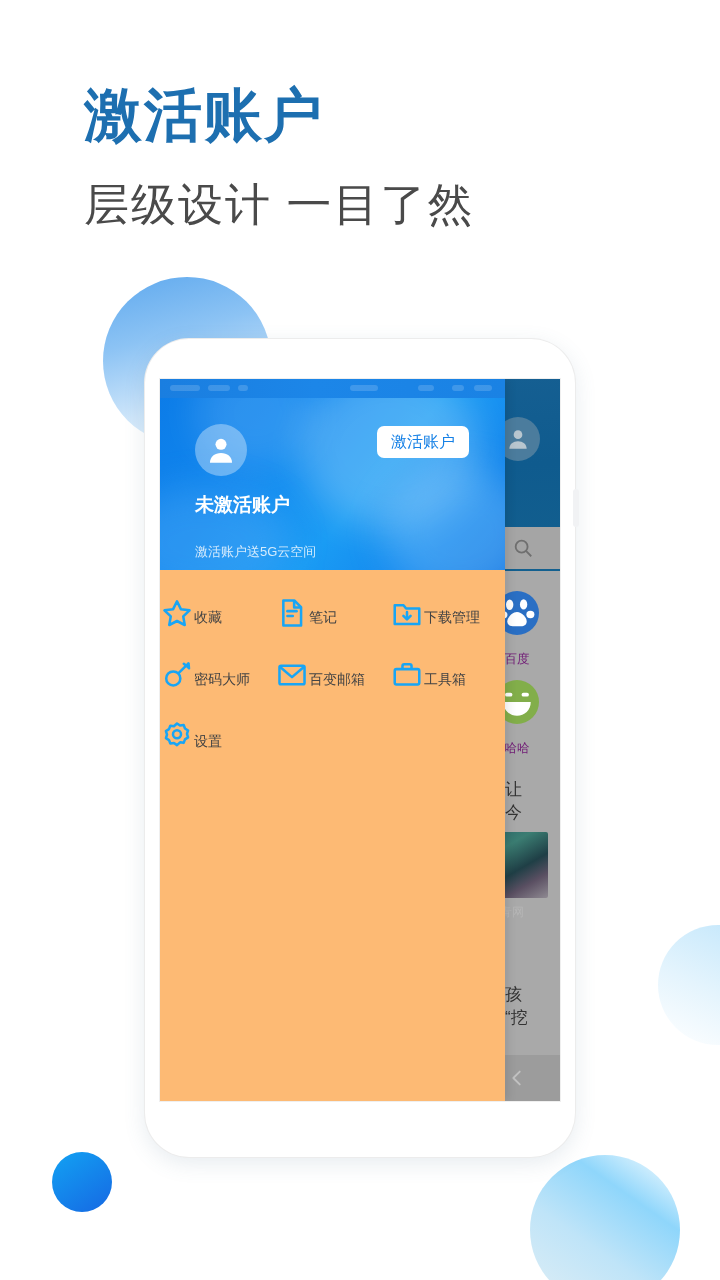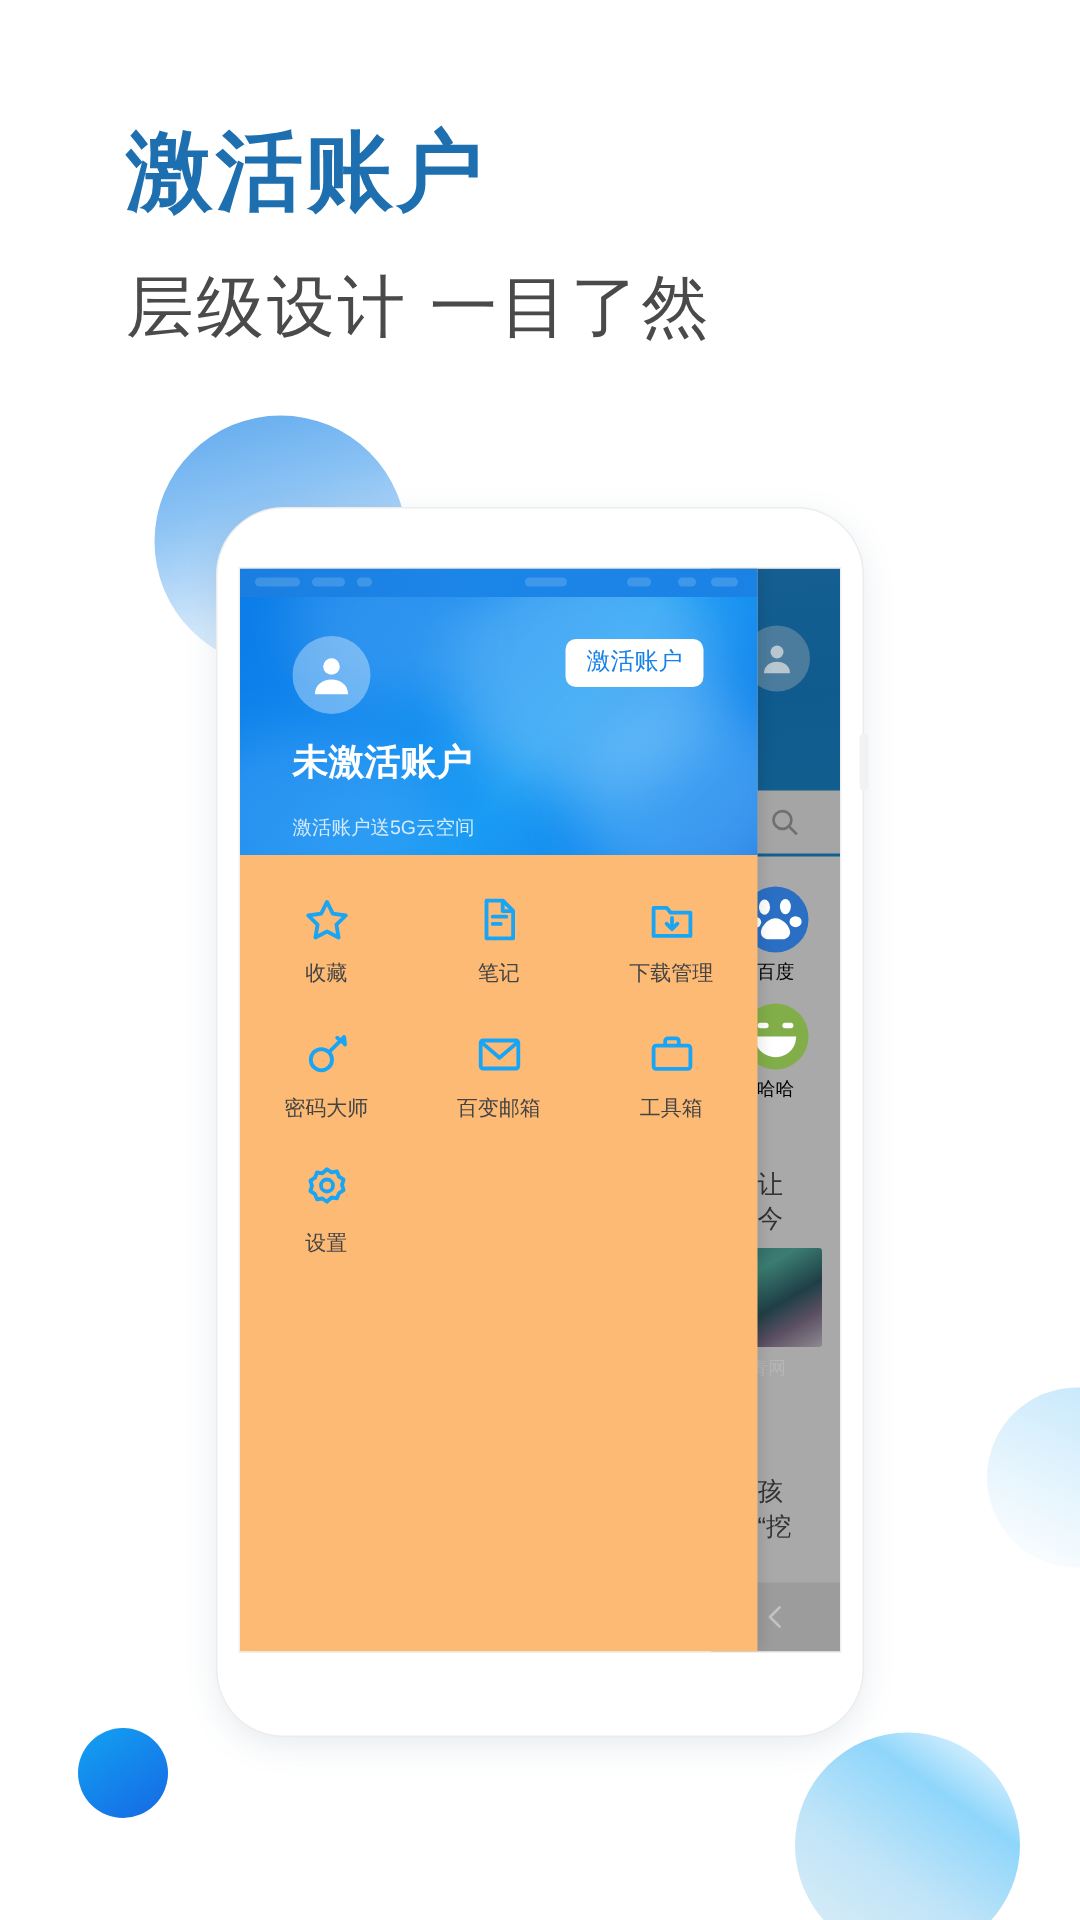--- a/index.html
+++ b/index.html
@@ -82,21 +82,21 @@
   }
   .bg-search svg { width:22px; height:22px; }
   .bg-shortcuts { position:absolute; left:0; top:212px; width:100%; }
   .bg-short { display:flex; flex-direction:column; align-items:center; margin-bottom:12px; }
   .bg-short-circle {
     width:44px; height:44px; border-radius:50%;
     display:flex; align-items:center; justify-content:center;
   }
   .bg-short-circle.baidu { background:#2a6fc4; }
   .bg-short-circle.haha { background:#82ae4a; }
-  .bg-short-label { font-size:12.5px; color:#000000; margin-top:5px; }
+  .bg-short-label { font-size:12.5px; color:#701a75; margin-top:16px; }
   .bg-news { position:absolute; left:14px; top:400px; width:86px; }
   .bg-news-title { font-size:17px; color:#333; line-height:1.35; }
   .bg-news-thumb {
     width:60px; height:66px; margin-top:7px; border-radius:2px;
     background:linear-gradient(150deg,#2e6a6c 0%,#3b7d72 25%,#1f3f46 55%,#5a4f62 75%,#8f8a92 100%);
   }
   .bg-news-src { font-size:12px; color:#b6b6b6; margin-top:6px; }
   .bg-news2 { position:absolute; left:14px; top:605px; width:86px; }
   .bg-bottombar {
     position:absolute; left:0; bottom:0; width:100%; height:46px;
@@ -135,35 +135,35 @@
   .fg-avatar svg { width:34px; height:34px; }
   .activate-btn {
     position:absolute; right:36px; top:28px;
     background:#ffffff; color:#1681e6;
     font-size:16px; padding:8px 14px; border-radius:7px;
     border:none; cursor:pointer; line-height:1;
     font-family:"Liberation Sans","DejaVu Sans",sans-serif;
   }
   .acct-name {
     position:absolute; left:35px; top:94px;
-    font-size:24px; font-weight:bold; color:#ffffff;
+    font-size:19px; font-weight:bold; color:#ffffff;
   }
   .acct-desc {
     position:absolute; left:35px; top:133px;
     font-size:13px; color:rgba(255,255,255,.80);margin-top:12px;
   }
 
   
   .menu-grid {
     padding:26px 0 0 0;
     display:grid; grid-template-columns:repeat(3,1fr);
     row-gap:28px;
   }
   .menu-item {
-    display:flex; flex-direction:column; align-items:center;
+    display:flex; align-items:center;
     cursor:pointer; position:relative;
   }
   .menu-icon { position:relative; width:34px; height:34px; display:flex; align-items:center; justify-content:center; }
   .menu-icon svg { width:32px; height:32px; display:block; }
   .menu-label { font-size:14px; color:#444; margin-top:10px; }
   .badge-dot {
     position:absolute; right:-4px; top:-2px;
     width:9px; height:9px; border-radius:50%; background:#f4323c;
   }
 </style>

